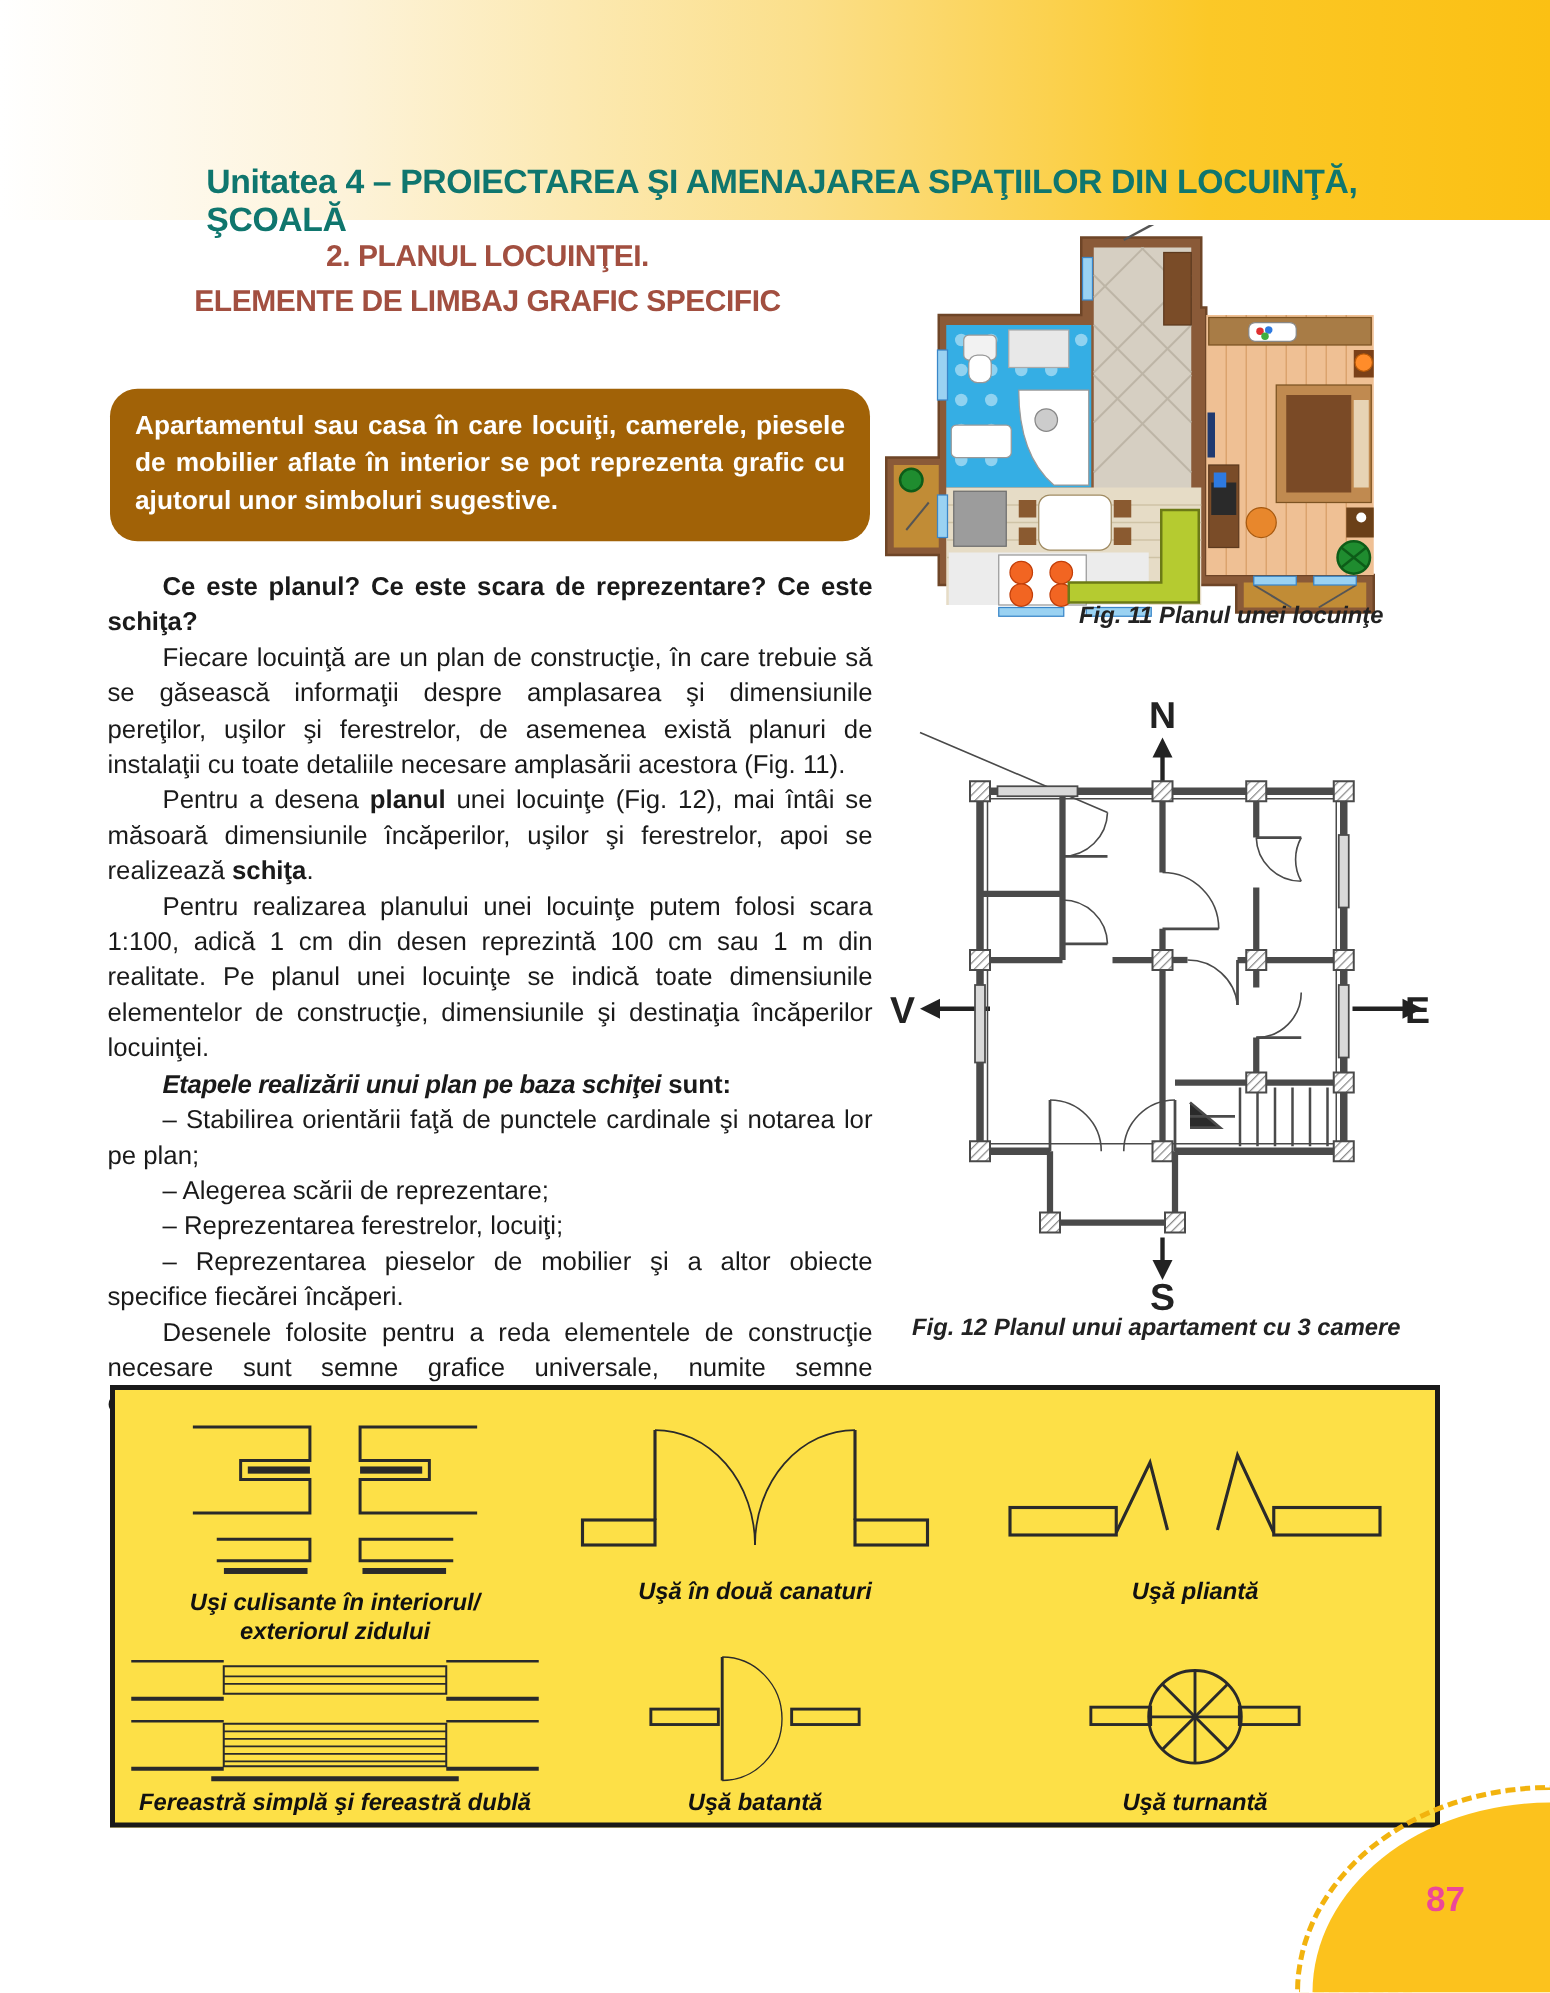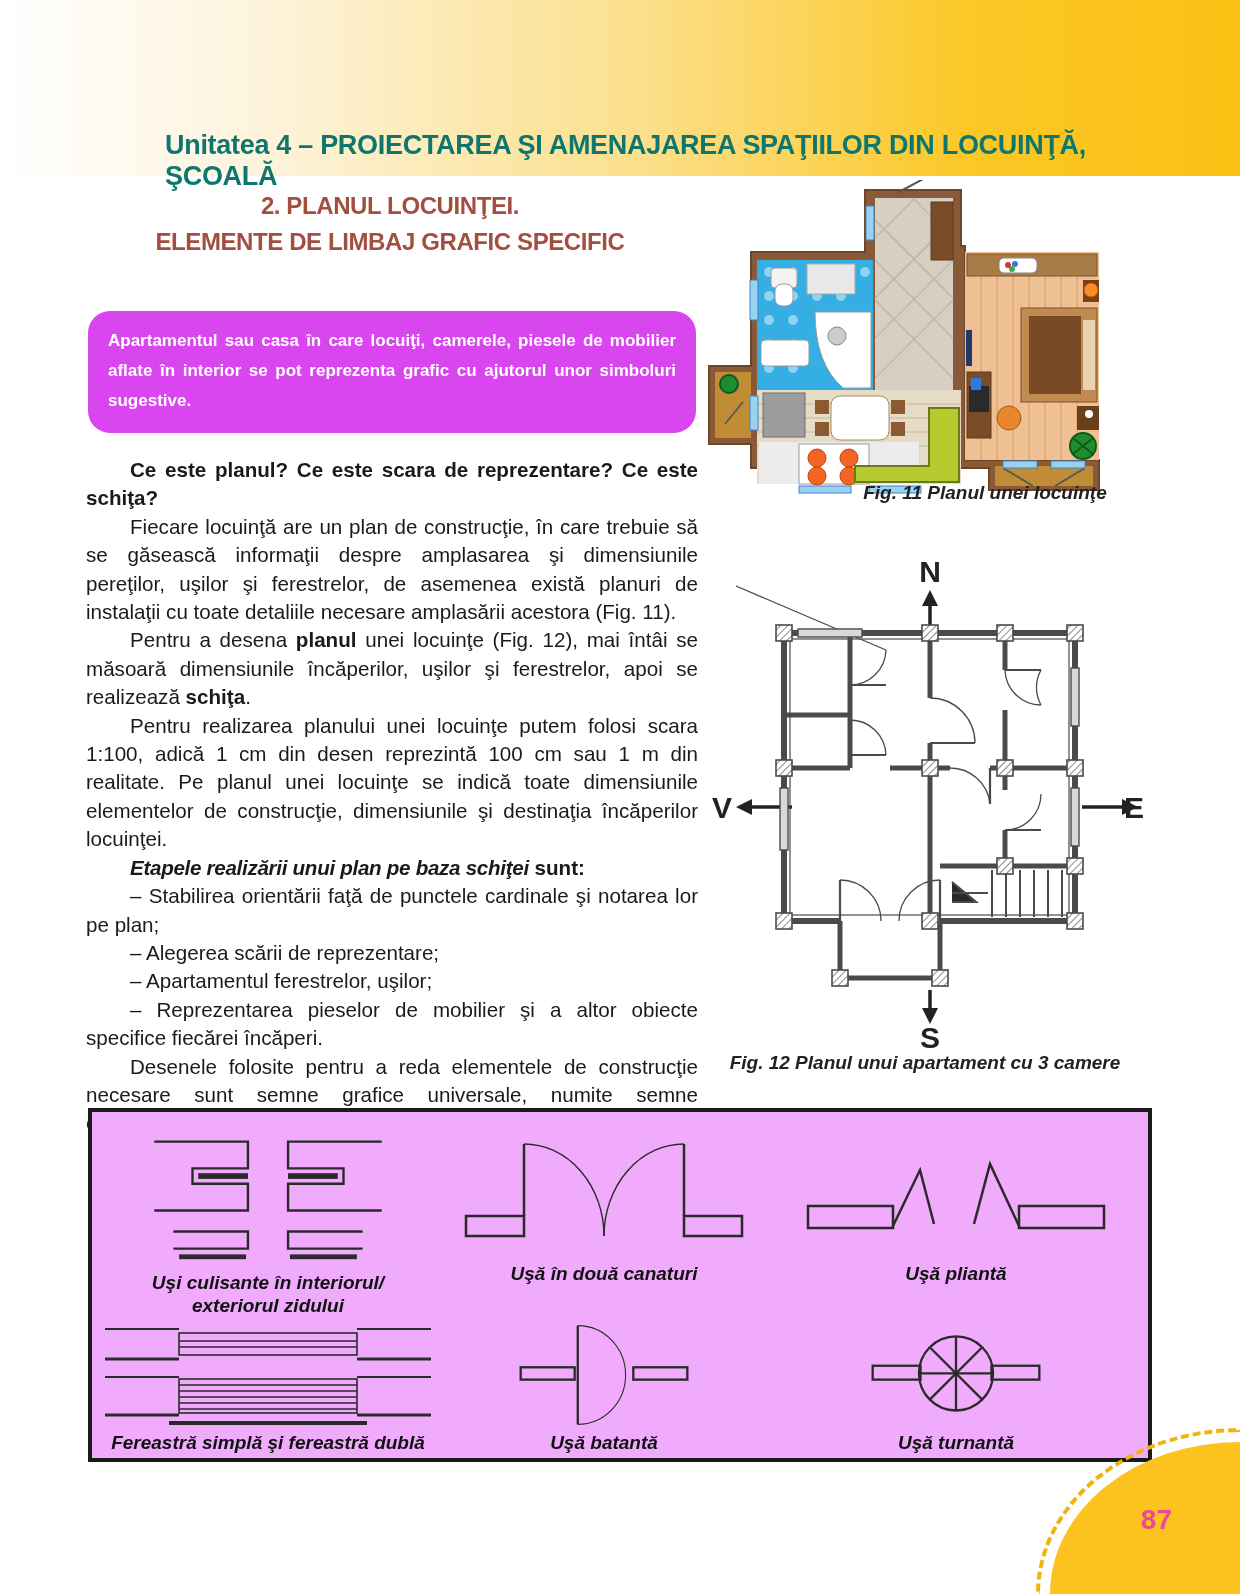--- a/index.html
+++ b/index.html
@@ -10,37 +10,37 @@
   
   .header-band{position:absolute;left:0;top:0;width:1240px;height:176px;
     background:linear-gradient(90deg,#ffffff 0%,#fdf3da 22%,#fbdf8a 52%,#fbc827 78%,#fbc013 100%);}
   .header-title{position:absolute;left:165px;top:130px;width:1000px;
     font-size:27px;font-weight:bold;color:#0f766e;letter-spacing:-0.3px;}
   
   .section-title{position:absolute;left:88px;top:188px;width:604px;text-align:center;
     color:#a24f40;font-weight:bold;font-size:24px;line-height:36px;letter-spacing:-0.4px;}
   
   .intro-box{position:absolute;left:88px;top:311px;width:568px;min-height:84px;
-    background:#d946ef;border-radius:22px;padding:15px 20px 17px 20px;
-    color:#ffffff;font-weight:bold;font-size:17px;line-height:30px;text-align:justify;}
+    background:#a16207;border-radius:22px;padding:15px 20px 17px 20px;
+    color:#ffffff;font-weight:bold;font-size:21px;line-height:30px;text-align:justify;}
   
   .article{position:absolute;left:86px;top:456px;width:612px;
     font-size:20.6px;line-height:28.4px;text-align:justify;}
   .article p{margin:0;text-indent:44px;}
   .article .q{font-weight:bold;}
   .article .stages em{font-weight:bold;font-style:italic;letter-spacing:-0.3px;}
   
   .fig11-wrap{position:absolute;left:703px;top:180px;width:442px;height:314px;}
   .fig-caption{position:absolute;font-weight:bold;font-style:italic;font-size:19px;color:#222;text-align:center;}
   .cap11{left:760px;top:482px;width:450px;}
   .fig12-wrap{position:absolute;left:700px;top:550px;width:450px;height:500px;}
   .cap12{left:700px;top:1052px;width:450px;}
   
   .symbols-box{position:absolute;left:88px;top:1108px;width:1056px;height:346px;
-    border:4px solid #1a1a1a;background:#f0abfc;}
+    border:4px solid #1a1a1a;background:#fde047;}
   .sym-row{display:flex;width:100%;}
   .row1{height:205px;}
   .row2{height:137px;}
   .sym-cell{display:flex;flex-direction:column;align-items:center;justify-content:flex-start;}
   .c1{width:352px;}  .c2{width:320px;}  .c3{width:384px;}
   .sym-label{font-weight:bold;font-style:italic;font-size:19px;text-align:center;line-height:23px;color:#111;}
   .row1 .sym-art{margin-top:22px;}
   .row1 .sym-label{margin-top:8px;}
   .row2 .sym-art{margin-top:4px;}
   .row2 .sym-label{margin-top:2px;}
@@ -200,21 +200,21 @@
 <div class="fig-caption cap11">Fig. 11 Planul unei locuinţe</div>
 
 <div class="article">
   <p class="q">Ce este planul? Ce este scara de reprezentare? Ce este schiţa?</p>
   <p>Fiecare locuinţă are un plan de construcţie, în care trebuie să se găsească informaţii despre amplasarea şi dimensiunile pereţilor, uşilor şi ferestrelor, de asemenea există planuri de instalaţii cu toate detaliile necesare amplasării acestora (Fig. 11).</p>
   <p><span>Pentru a desena </span><b>planul</b><span> unei locuinţe (Fig. 12), mai întâi se măsoară dimensiunile încăperilor, uşilor şi ferestrelor, apoi se realizează </span><b>schiţa</b><span>.</span></p>
   <p>Pentru realizarea planului unei locuinţe putem folosi scara 1:100, adică 1 cm din desen reprezintă 100 cm sau 1 m din realitate. Pe planul unei locuinţe se indică toate dimensiunile elementelor de construcţie, dimensiunile şi destinaţia încăperilor locuinţei.</p>
   <p class="stages"><em>Etapele realizării unui plan pe baza schiţei</em><b><span> sunt:</span></b></p>
   <p>– Stabilirea orientării faţă de punctele cardinale şi notarea lor pe plan;</p>
   <p>– Alegerea scării de reprezentare;</p>
-  <p>– Apartamentul ferestrelor, uşilor;</p>
+  <p>– Reprezentarea ferestrelor, locuiţi;</p>
   <p>– Reprezentarea pieselor de mobilier şi a altor obiecte specifice fiecărei încăperi.</p>
   <p>Desenele folosite pentru a reda elementele de construcţie necesare sunt semne grafice universale, numite semne convenţionale.</p>
 </div>
 
 <div class="fig12-wrap">
 <svg width="450" height="500" viewBox="0 0 450 500">
   <defs>
     <pattern id="hatch" width="5" height="5" patternTransform="rotate(45)" patternUnits="userSpaceOnUse">
       <rect width="5" height="5" fill="#ffffff"></rect>
       <line x1="0" y1="0" x2="0" y2="5" stroke="#8a8a8a" stroke-width="2"></line>

